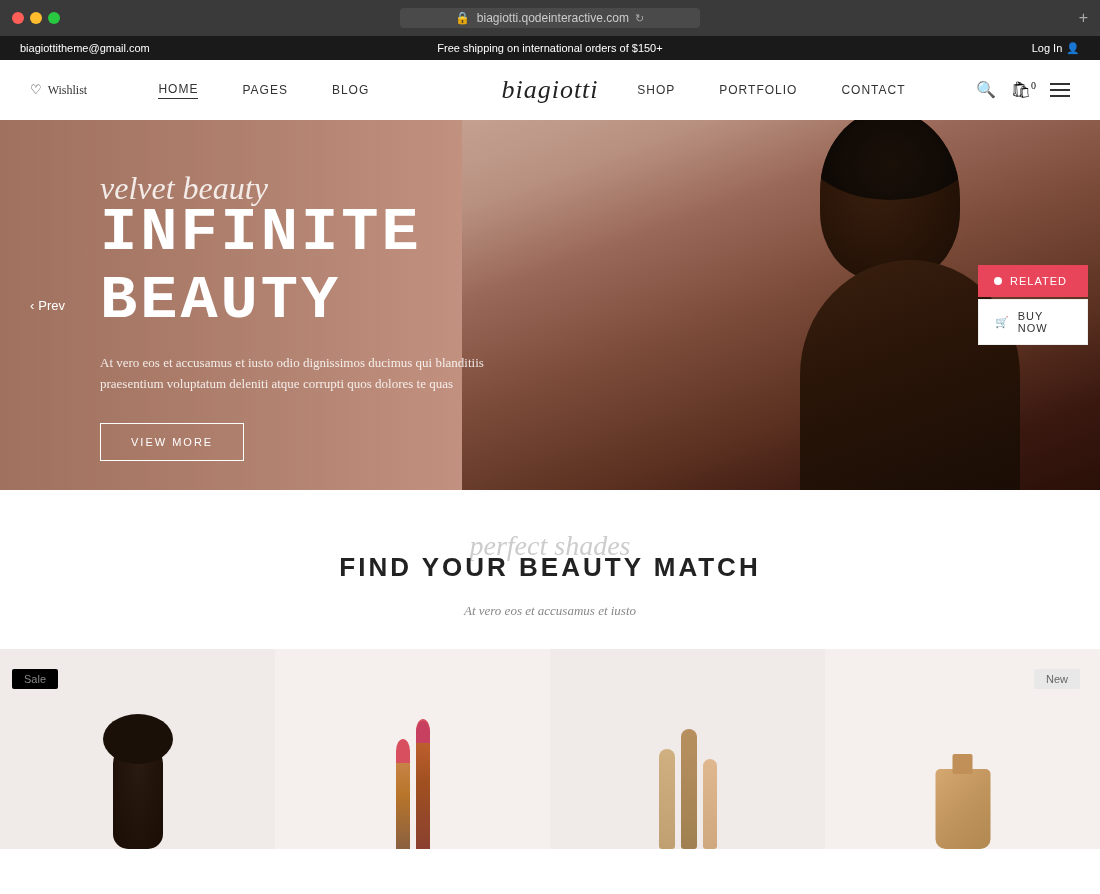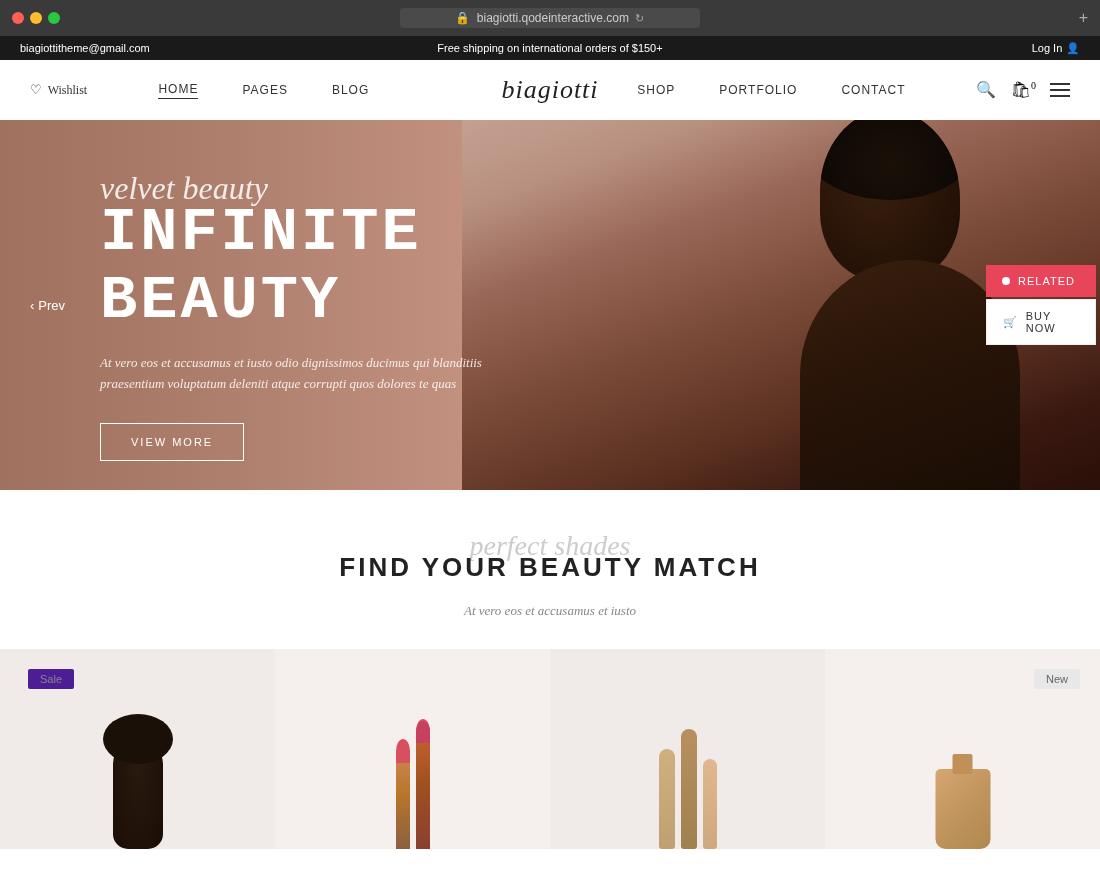--- a/index.html
+++ b/index.html
@@ -135,21 +135,20 @@
       font-size: 62px;
       font-weight: 700;
       letter-spacing: 3px;
       text-transform: uppercase;
       color: #fff;
       line-height: 1.1;
       margin-bottom: 18px;
     }
     .hero-subtitle {
       font-family: Georgia, serif;
-      font-style: italic;
       font-size: 13px;
       color: rgba(255,255,255,0.85);
       line-height: 1.6;
       margin-bottom: 28px;
       max-width: 420px;
     }
     .hero-btn {
       display: inline-block;
       border: 1.5px solid #fff;
       color: #fff;
@@ -171,21 +170,21 @@
       font-family: Arial, sans-serif;
       cursor: pointer;
       display: flex;
       align-items: center;
       gap: 4px;
       z-index: 3;
     }
 
     .related-panel {
       position: absolute;
-      right: 4px;
+      right: 12px;
       top: 50%;
       transform: translateY(-50%);
       z-index: 10;
     }
     .related-btn {
       background: #e8445a;
       color: #fff;
       padding: 10px 16px;
       font-size: 11px;
       font-family: Arial, sans-serif;
@@ -256,22 +255,22 @@
       background: #f5f0ee;
       overflow: hidden;
     }
     .product-card:nth-child(2) { background: #f8f5f3; }
     .product-card:nth-child(3) { background: #f5f0ee; }
     .product-card:nth-child(4) { background: #f8f5f3; }
 
     .product-badge {
       position: absolute;
       top: 20px;
-      left: 28px;
-      background: #4c1d95;
+      left: 12px;
+      background: #000000;
       color: #888;
       font-size: 11px;
       font-family: Arial, sans-serif;
       padding: 4px 12px;
       border-radius: 2px;
     }
     .product-badge.new-badge {
       right: 20px;
       left: auto;
       background: #e8e8e8;

